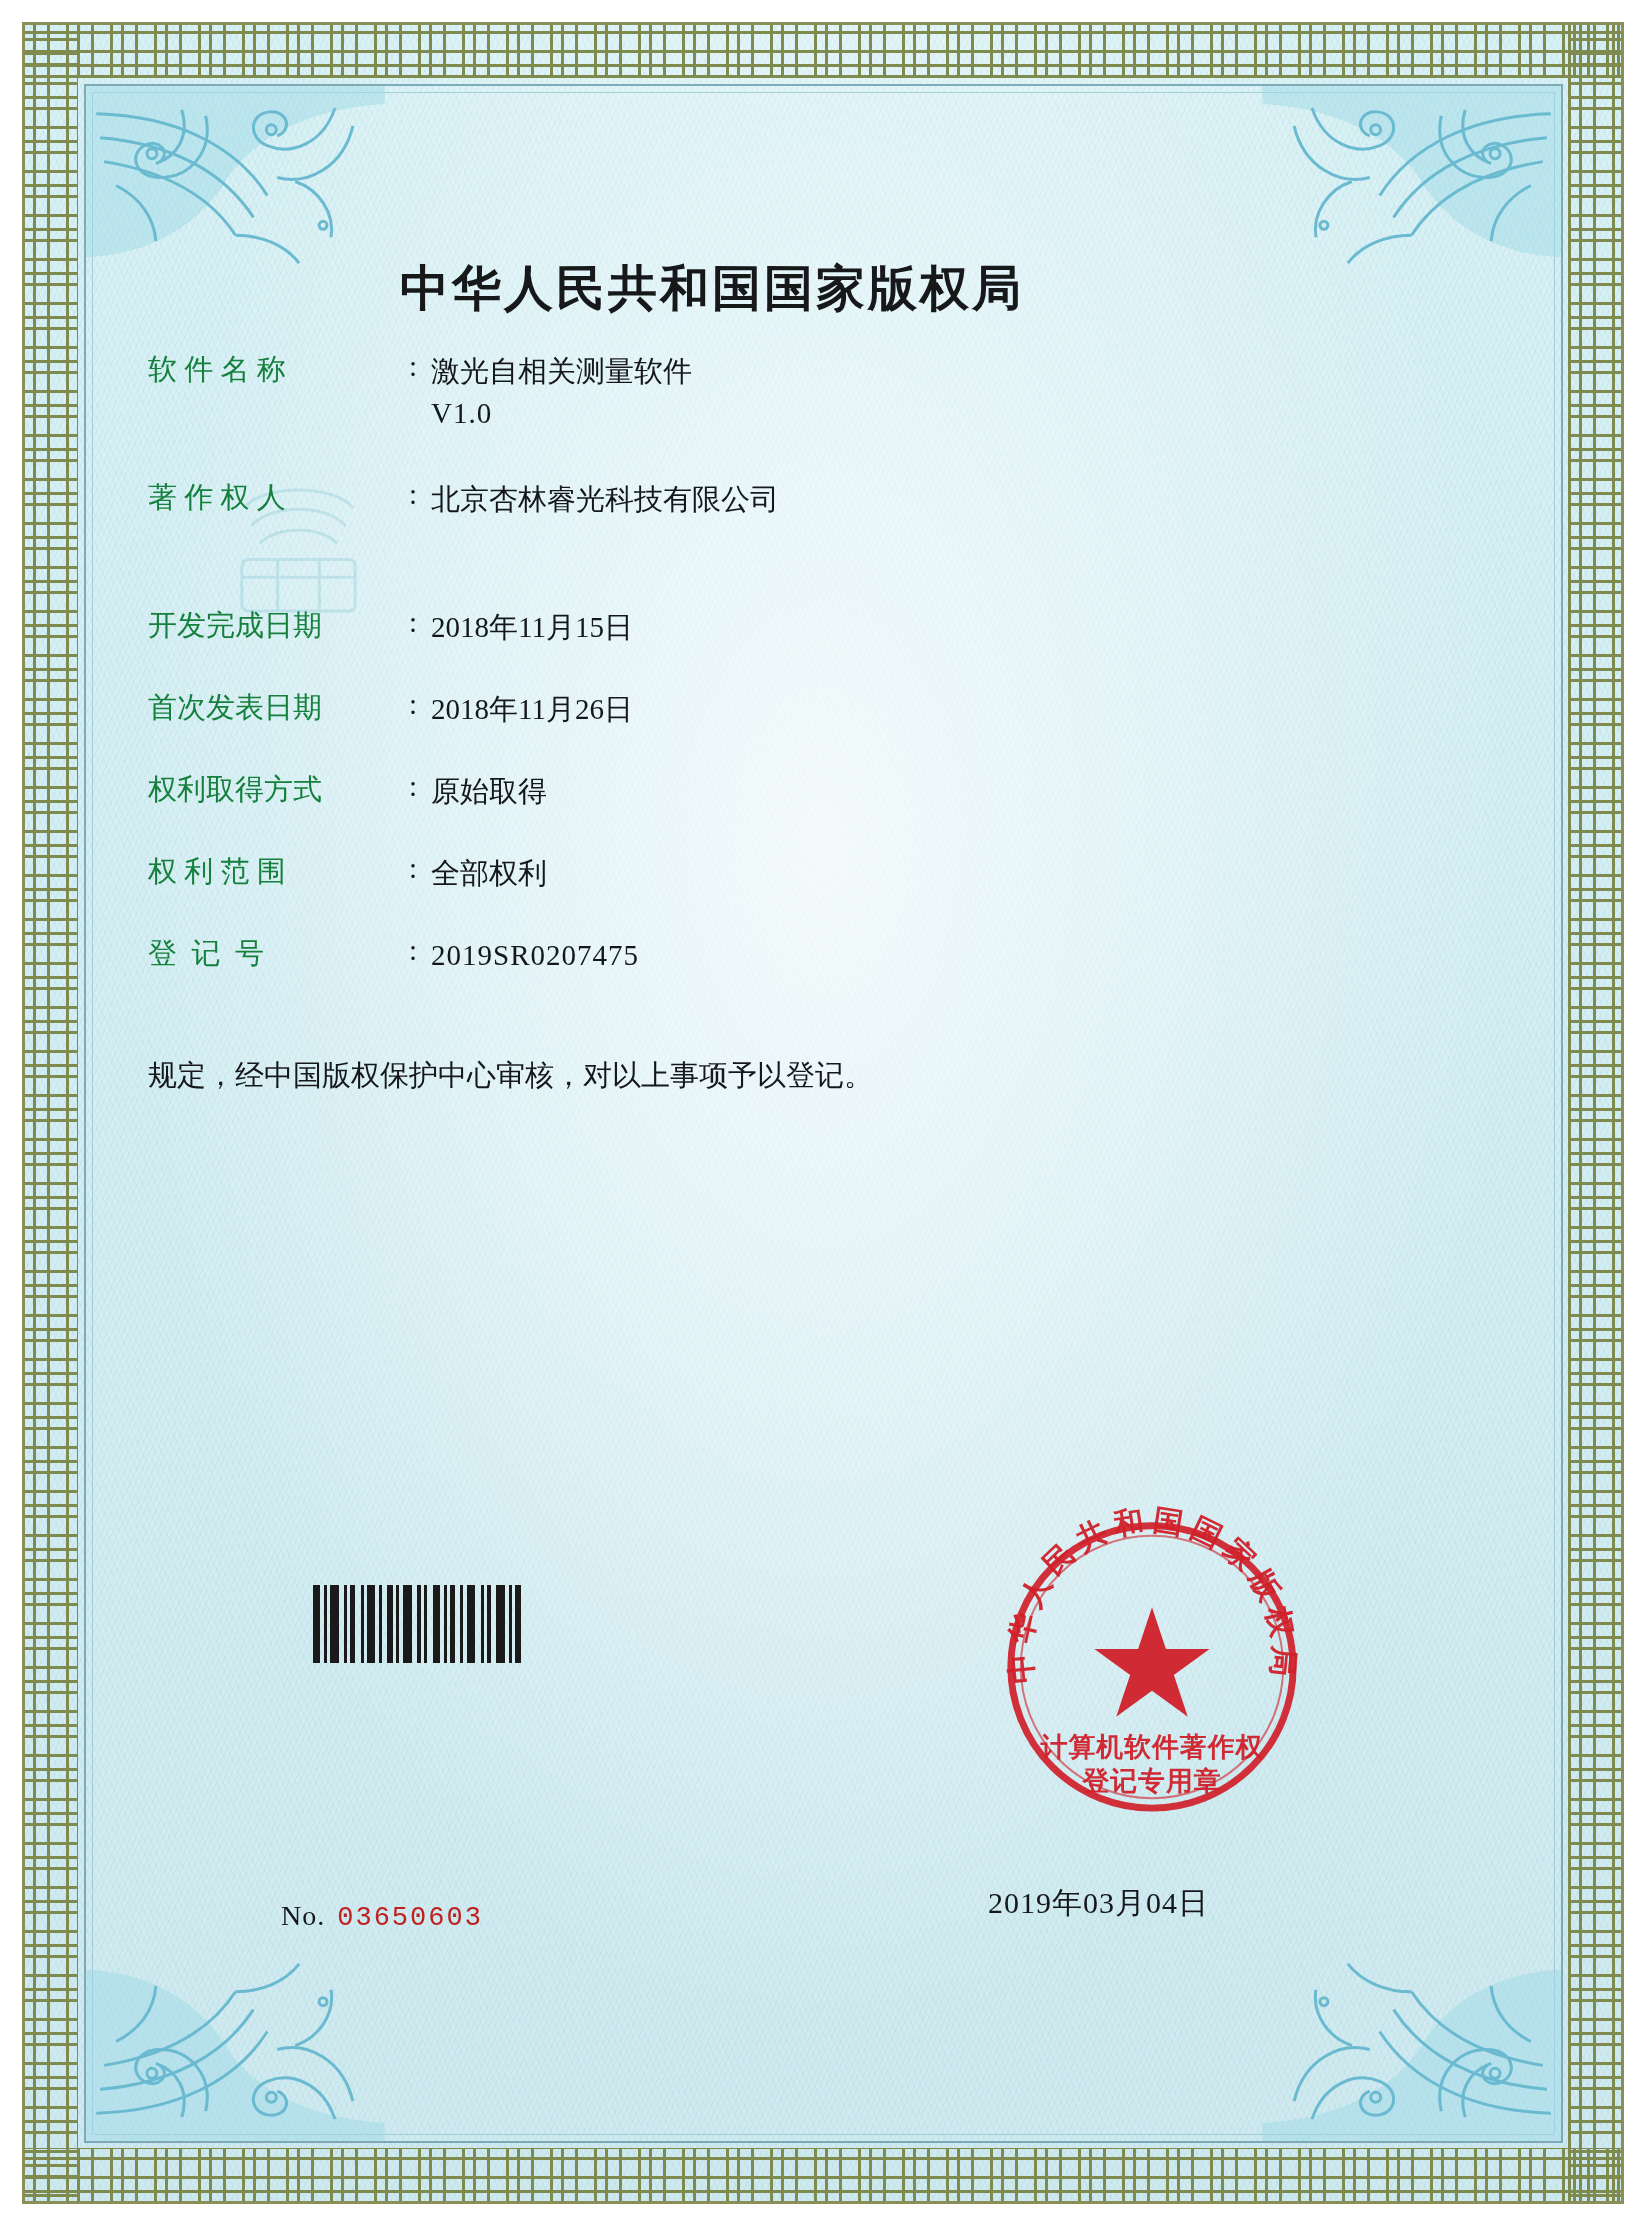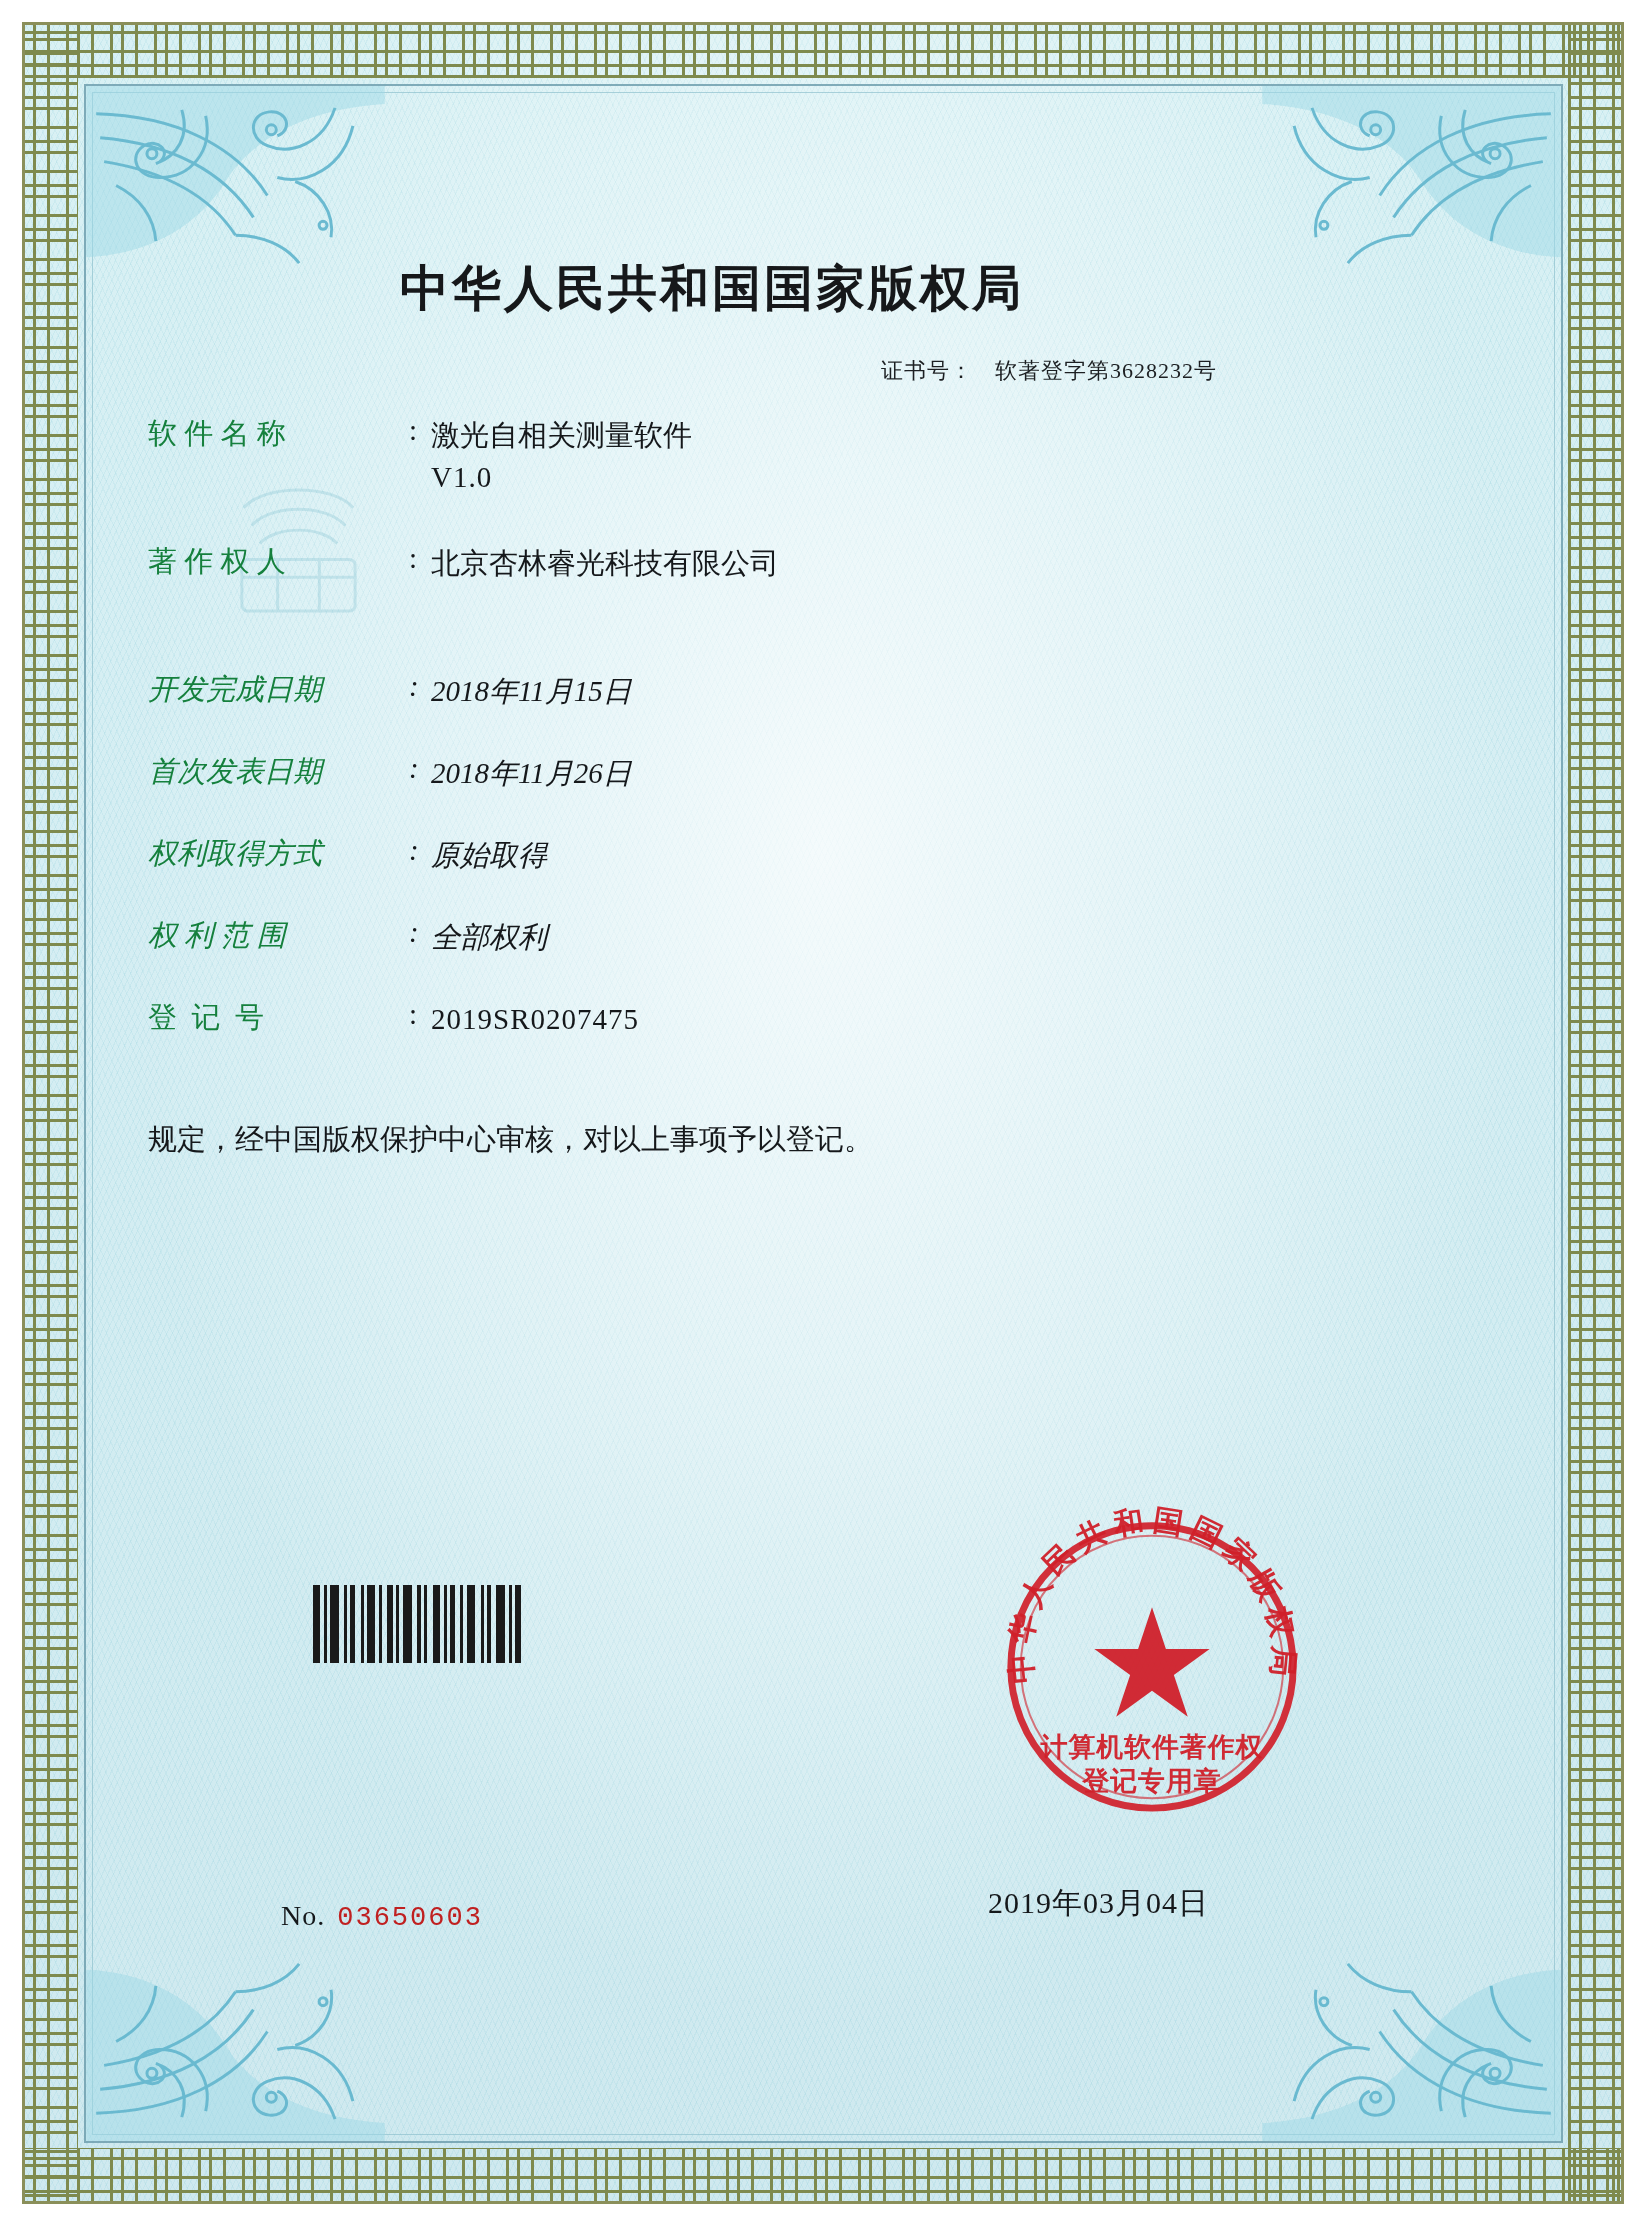--- a/index.html
+++ b/index.html
@@ -202,21 +202,21 @@
   }
   .f-value .ver {
     display: block;
     font-family: "Liberation Serif", serif;
     letter-spacing: 1px;
   }
 
   .gap-a { height: 74px; }
 
   .row-tall { margin-bottom: 44px; }
-  .row-tall2 { margin-bottom: 40px; font-style: italic; }
+  .row-tall2 { margin-bottom: 40px; }
 
   .mono-val {
     font-family: "Liberation Serif", "DejaVu Serif", serif;
     letter-spacing: 1px;
   }
 
   .paragraph {
     margin-top: 70px;
     padding-left: 56px;
     padding-right: 70px;
@@ -389,23 +389,20 @@
       </g>
     </svg>
   </div>
 
   <div class="content">
 
     <div class="title-block">
       <div class="title-main">中华人民共和国国家版权局</div>
     </div>
 
-    <div class="cert-no-row">
-      <span class="lbl">证书号：</span><span class="mono-val">软著登字第3628232号</span>
-    </div>
 
     <div class="fields">
 
       <div class="field-row row-tall">
         <div class="f-label">软 件 名 称</div>
         <div class="f-colon">:</div>
         <div class="f-value">
           <span>激光自相关测量软件</span>
           <span class="ver">V1.0</span>
         </div>

